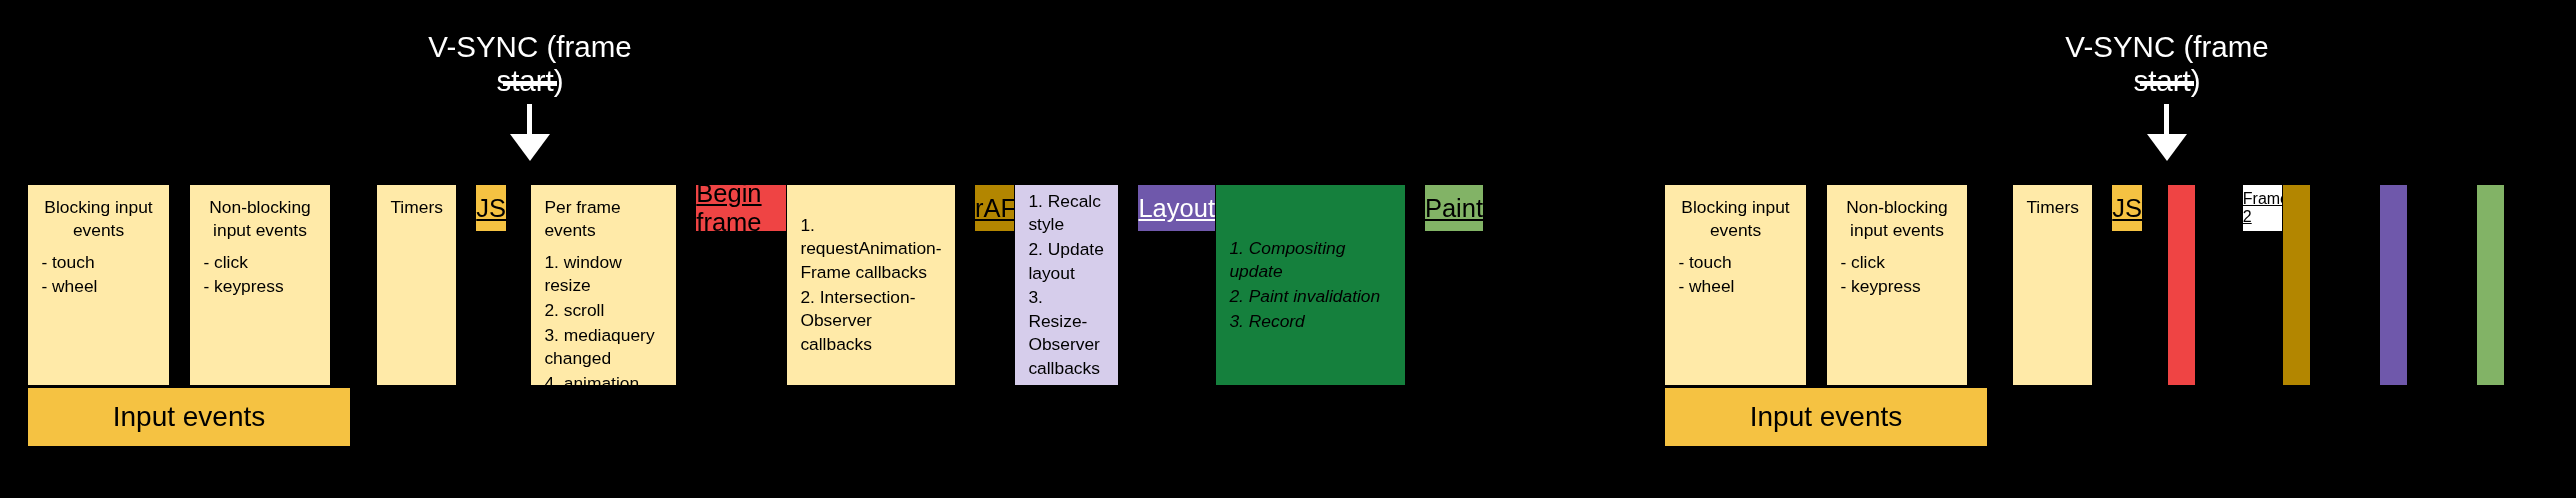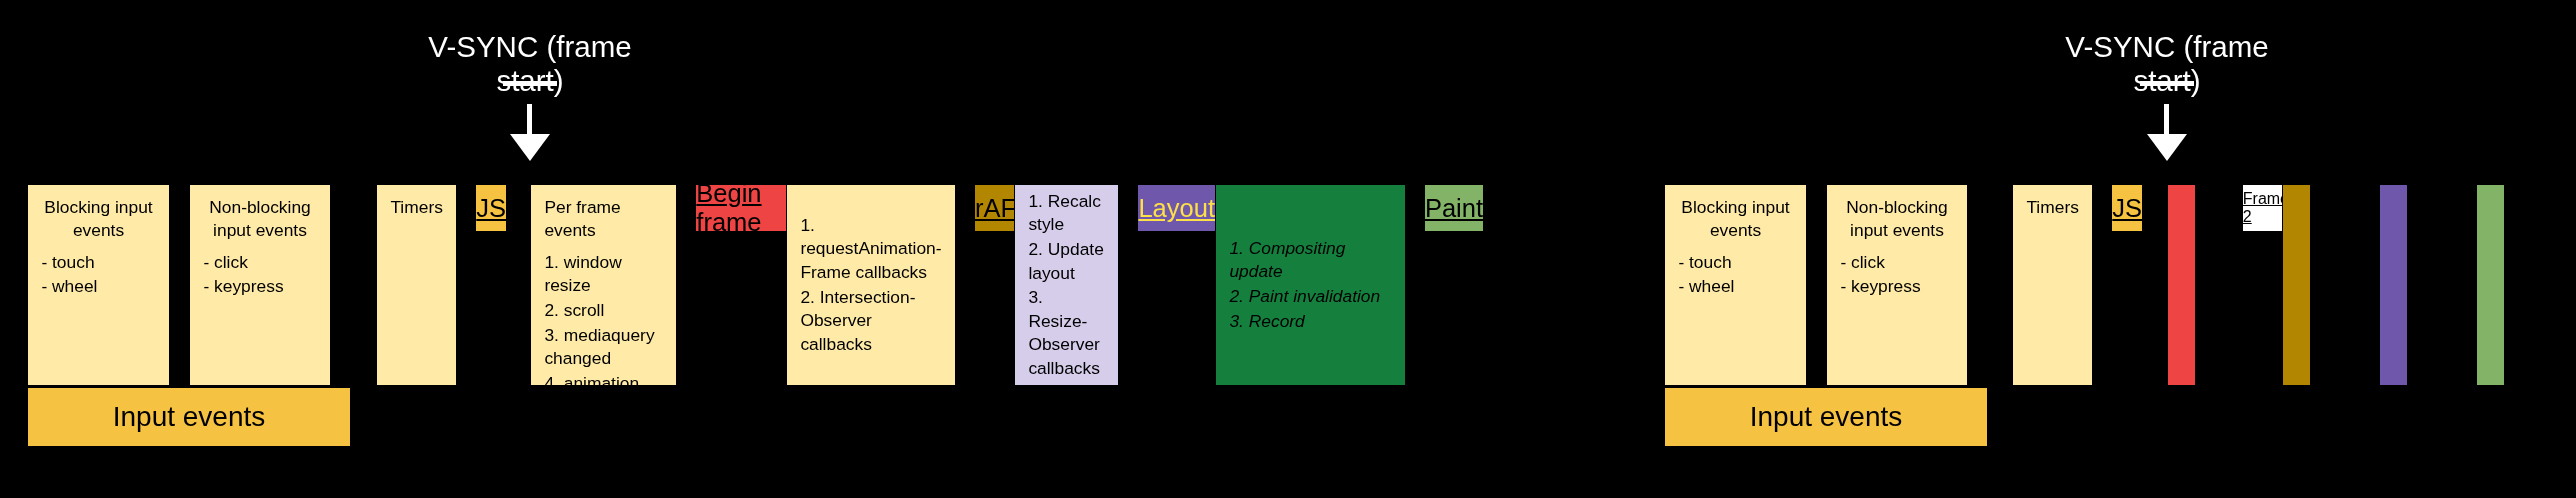--- a/index.html
+++ b/index.html
@@ -162,21 +162,21 @@
       <div class="bottom-cell bg-gold">rAF</div>
     </div>
     <div class="column" style="width:201px;">
       <div class="top-cell bg-lav" style="justify-content:center;">
         <ul class="list">
           <li>1. Recalc style</li>
           <li>2. Update layout</li>
           <li>3. Resize-Observer callbacks</li>
         </ul>
       </div>
-      <div class="bottom-cell bg-purple" style="color:#fde047;">Layout</div>
+      <div class="bottom-cell bg-purple" style="color:#ffffff;">Layout</div>
     </div>
     <div class="column" style="width:268px;">
       <div class="top-cell bg-saget" style="justify-content:center;">
         <ul class="list">
           <li>1. Compositing update</li>
           <li>2. Paint invalidation</li>
           <li>3. Record</li>
         </ul>
       </div>
       <div class="bottom-cell bg-green">Paint</div>

